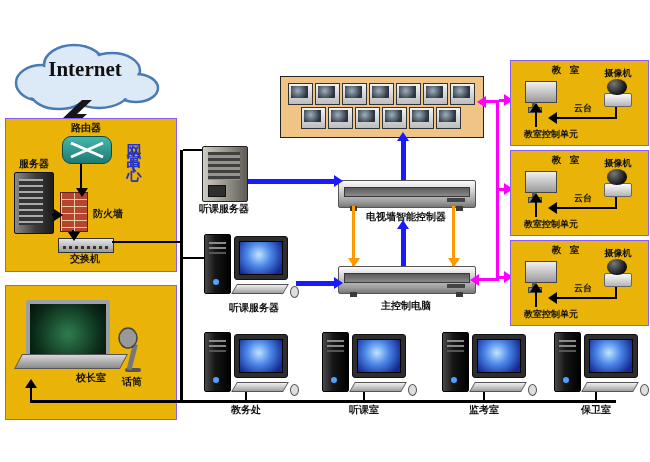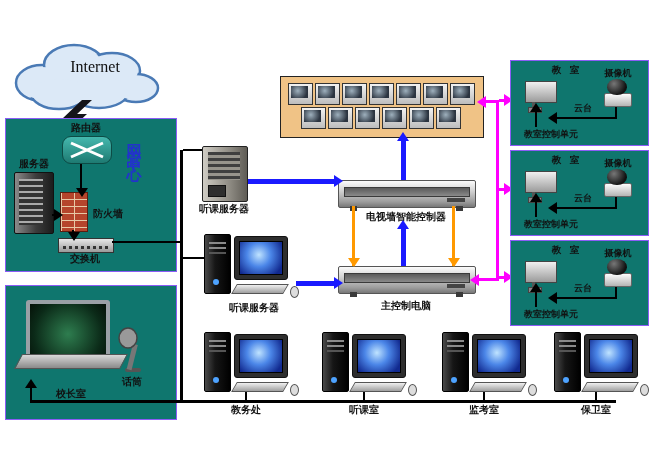--- a/index.html
+++ b/index.html
@@ -1,19 +1,19 @@
 <!DOCTYPE html>
 <html><head>
 <meta charset="utf-8">
 <style>
   html,body{margin:0;padding:0;background:#fff}
   .canvas{position:relative;width:650px;height:462px;background:#fff;overflow:hidden;
           font-family:"Liberation Sans","DejaVu Sans",sans-serif;color:#111}
   .abs{position:absolute}
-  .box{position:absolute;border:1px solid #8b5cf6;background:#0f766e}
+  .box{position:absolute;border:1px solid #8b5cf6;background:#eab308}
   .lbl{position:absolute;font-size:10px;font-weight:600;line-height:1.2;text-align:center;color:#111}
   
   .ln{position:absolute;background:var(--c,#000)}
   .ah{position:absolute;width:0;height:0}
   .ah.r{border-top:6px solid transparent;border-bottom:6px solid transparent;border-left:9px solid var(--c,#000)}
   .ah.l{border-top:6px solid transparent;border-bottom:6px solid transparent;border-right:9px solid var(--c,#000)}
   .ah.u{border-left:6px solid transparent;border-right:6px solid transparent;border-bottom:9px solid var(--c,#000)}
   .ah.d{border-left:6px solid transparent;border-right:6px solid transparent;border-top:9px solid var(--c,#000)}
   
   .lg-title{font-size:9px;margin-bottom:4px;font-weight:600}
@@ -71,21 +71,21 @@
     </g>
     <g fill="#dce9f7">
       <ellipse cx="38" cy="50" rx="24" ry="16"></ellipse>
         <ellipse cx="70" cy="32" rx="28" ry="18"></ellipse>
       <ellipse cx="108" cy="38" rx="26" ry="16"></ellipse>
         <ellipse cx="132" cy="55" rx="20" ry="12"></ellipse>
       <ellipse cx="95" cy="58" rx="28" ry="15"></ellipse>
         <ellipse cx="55" cy="60" rx="26" ry="14"></ellipse>
     </g>
   </svg>
-  <div class="lbl" style="left:40px;top:57px;width:110px;font-family:'Liberation Serif',serif;font-size:16px;font-weight:normal">Internet</div>
+  <div class="lbl" style="left:30px;top:57px;width:110px;font-family:'Liberation Serif',serif;font-size:21px;font-weight:bold">Internet</div>
   <svg class="abs" style="left:56px;top:100px" width="38" height="44" viewBox="0 0 38 44">
     <polygon points="26,0 6,19 14,19 1,42 31,14 21,14 36,0" fill="#15151a"></polygon>
   </svg>
 
   <div class="box" style="left:5px;top:118px;width:170px;height:152px"></div>
   <div class="lbl" style="left:56px;top:122px;width:60px">路由器</div>
   <div class="abs router" style="left:62px;top:136px">
     <svg width="48" height="26">
         <path d="M8 20 L40 6 M8 6 L40 20" stroke="#fff" stroke-width="3" fill="none"></path>
       </svg>
@@ -107,21 +107,21 @@
 
   <div class="box" style="left:5px;top:285px;width:170px;height:133px"></div>
   <div class="lap-scr" style="left:26px;top:300px"></div>
   <div class="lap-base" style="left:18px;top:354px"></div>
   <svg class="abs" style="left:114px;top:326px" width="36" height="52" viewBox="0 0 34 52">
     <rect x="10" y="42" width="16" height="4" rx="2" fill="#555"></rect>
     <rect x="15" y="18" width="5" height="26" fill="#777" transform="rotate(14 17 30)"></rect>
     <ellipse cx="13" cy="12" rx="9" ry="10" fill="#999" stroke="#444" stroke-width="1.5"></ellipse>
   </svg>
   <div class="lbl" style="left:104px;top:376px;width:56px">话筒</div>
-  <div class="lbl" style="left:36px;top:388px;width:70px;text-align:center">校长室</div>
+  <div class="lbl" style="left:36px;top:372px;width:70px;text-align:right">校长室</div>
 
 
   <div class="abs" style="left:280px;top:76px;width:202px;height:60px;background:#f0c386;border:1px solid #222">
       <div class="tvc" style="left: 7px; top: 6px;"></div>
       <div class="tvc" style="left: 34px; top: 6px;"></div>
       <div class="tvc" style="left: 61px; top: 6px;"></div>
       <div class="tvc" style="left: 88px; top: 6px;"></div>
       <div class="tvc" style="left: 115px; top: 6px;"></div>
       <div class="tvc" style="left: 142px; top: 6px;"></div>
       <div class="tvc" style="left: 169px; top: 6px;"></div>

